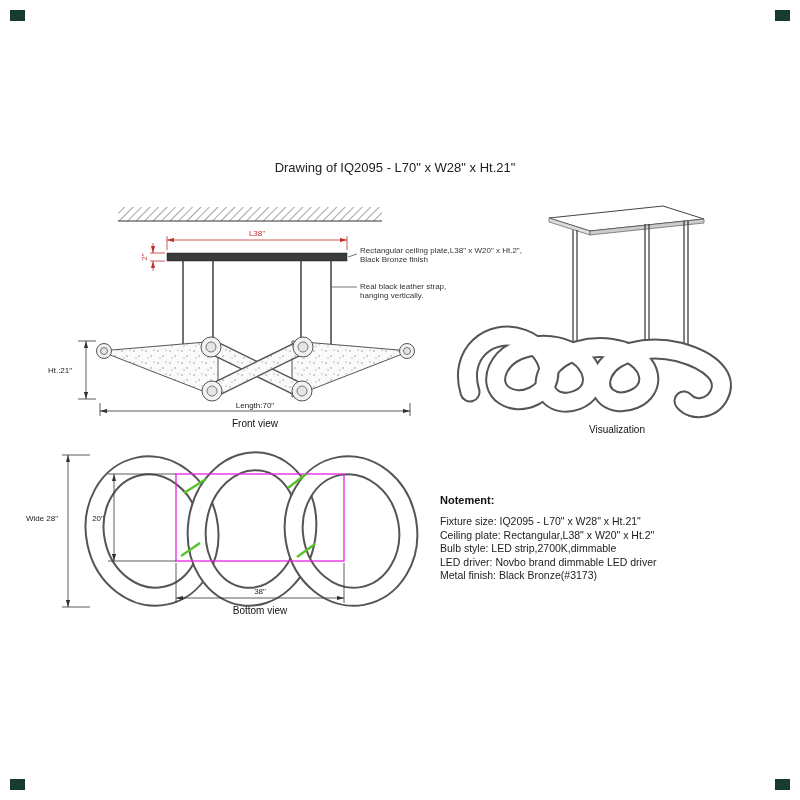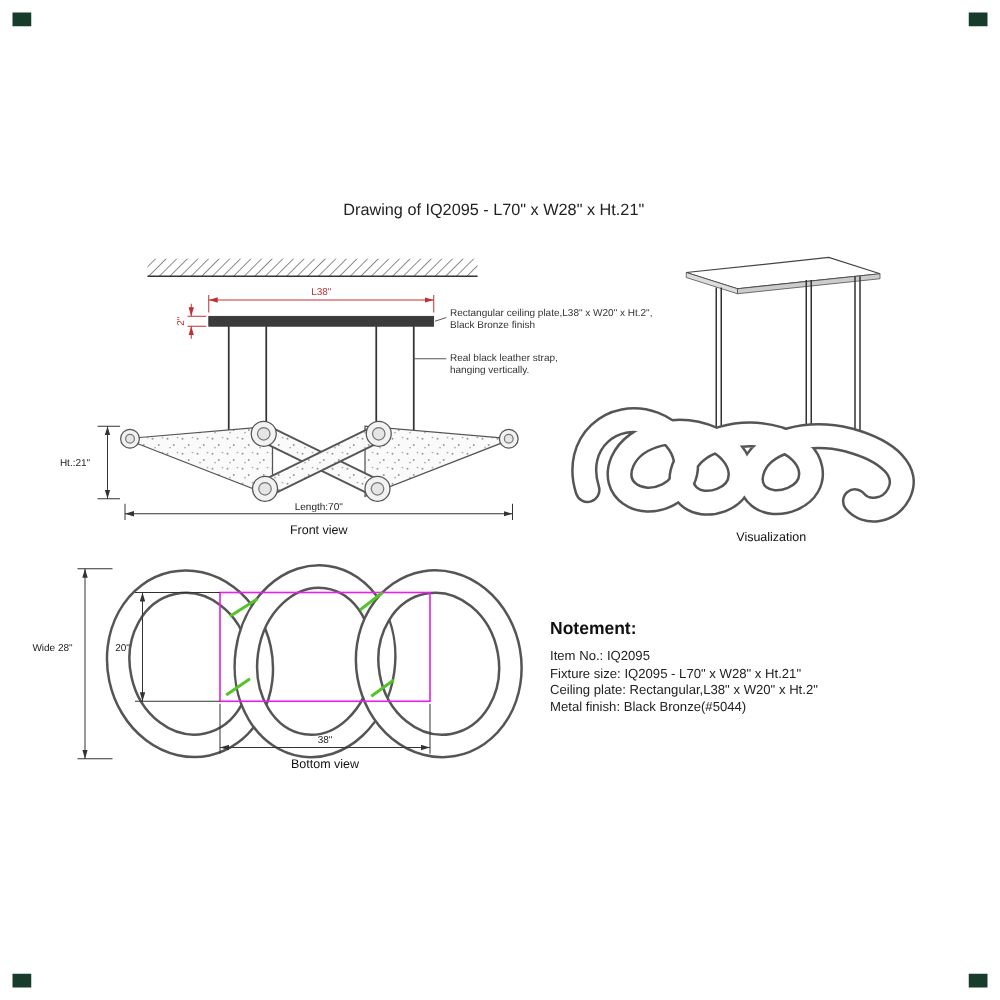--- a/index.html
+++ b/index.html
@@ -11,21 +11,21 @@
     position:absolute; top:160px; left:0; width:790px; text-align:center;
     font-size:13px; color:#222;
   }
   .drawing-svg { position:absolute; left:0; top:0; }
   svg text { font-family:"Liberation Sans", sans-serif; fill:#222; }
   .dim-red-text { fill:#c03030; }
   .ann-text { font-size:8px; fill:#333; }
   .dim-text { font-size:8px; }
   .view-label { font-size:10px; fill:#111; }
   .notement { position:absolute; left:440px; top:494px; width:300px; color:#111; }
-  .notement-title { font-size:14px; font-weight:bold; margin:0 0 9px 0; }
+  .notement-title { font-size:11px; font-weight:bold; margin:0 0 9px 0; }
   .notement-item { font-size:10.5px; line-height:13.5px; color:#222; }
 </style>
 </head>
 <body>
 
 <div class="page">
 
   <div class="title">Drawing of IQ2095 - L70" x W28" x Ht.21"</div>
 
   <svg class="drawing-svg" width="800" height="800" viewBox="0 0 800 800">
@@ -199,19 +199,20 @@
         <line x1="344" y1="563" x2="344" y2="603"></line>
         <line x1="176" y1="598" x2="344" y2="598" marker-start="url(#arrB)" marker-end="url(#arrB)"></line>
       </g>
       <text x="260" y="594" text-anchor="middle" class="dim-text">38"</text>
       <text x="260" y="614" text-anchor="middle" class="view-label">Bottom view</text>
     </g>
   </svg>
 
   <div class="notement">
     <div class="notement-title">Notement:</div>
-    <div class="notement-item">Item No.: IQ2095</div>
     <div class="notement-item">Fixture size: IQ2095 - L70" x W28" x Ht.21"</div>
     <div class="notement-item">Ceiling plate: Rectangular,L38" x W20" x Ht.2"</div>
-    <div class="notement-item">Metal finish: Black Bronze(#5044)</div>
+    <div class="notement-item">Bulb style: LED strip,2700K,dimmable</div>
+    <div class="notement-item">LED driver: Novbo brand dimmable LED driver</div>
+    <div class="notement-item">Metal finish: Black Bronze(#3173)</div>
   </div>
 
 </div>
 
 </body></html>

